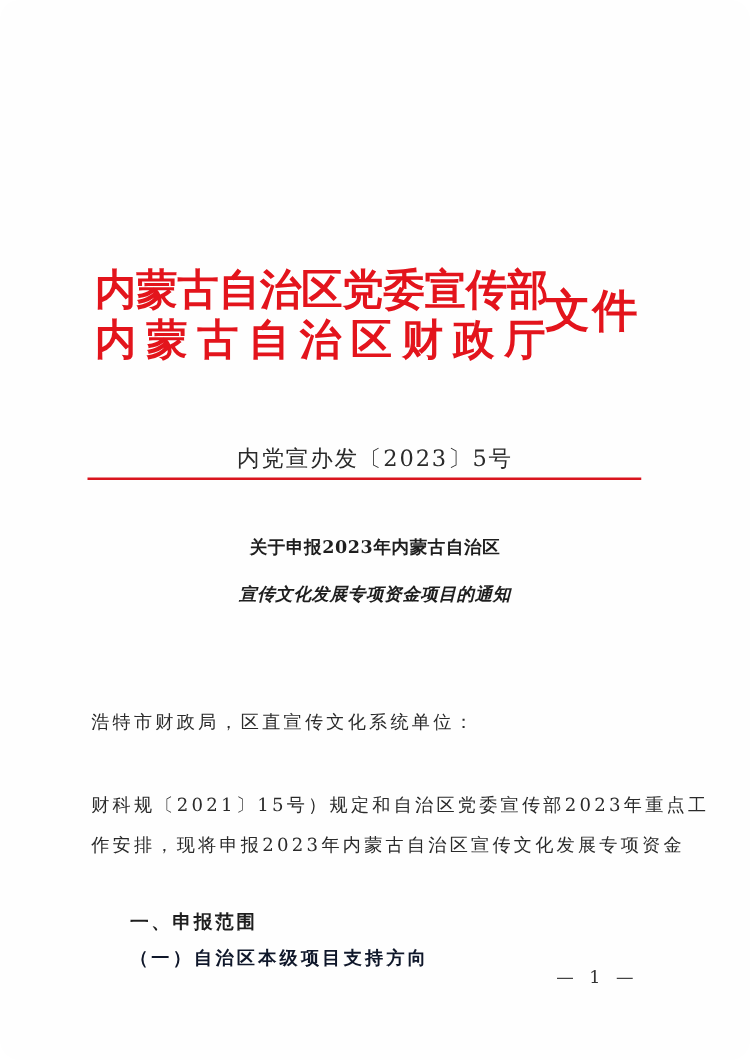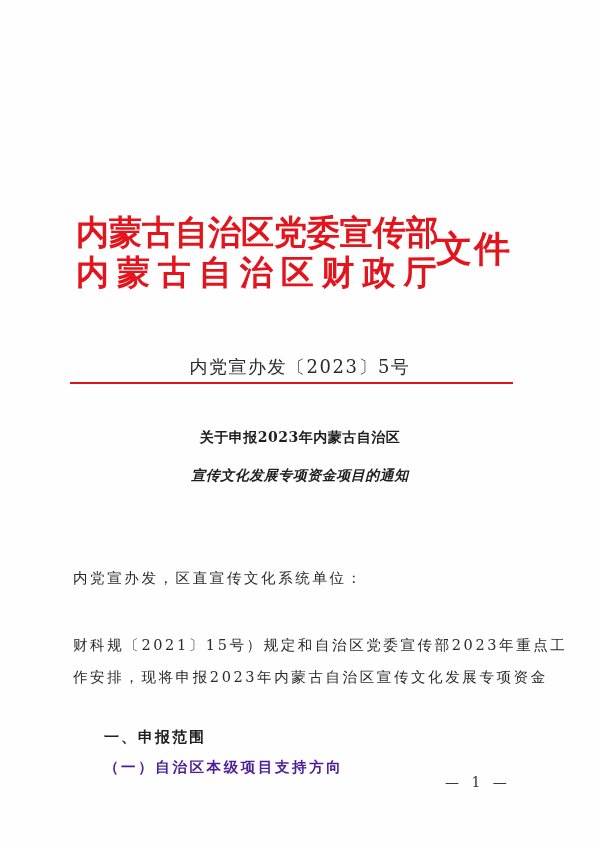--- a/index.html
+++ b/index.html
@@ -114,21 +114,21 @@
       color: #1e1e1e;
       font-family: "DejaVu Sans", "Liberation Sans", sans-serif;
       letter-spacing: 2px;
       white-space: nowrap;
     }
     .heading-2 {
       position: absolute;
       left: 104px;
       font-size: 14.5px;
       line-height: 18px;
-      color: #4c1d95;
+      color: #0f172a;
       font-weight: bold;
       letter-spacing: 2.6px;
       white-space: nowrap;
     }
     .page-number {
       position: absolute;
       left: 445px;
       top: 774px;
       font-size: 14px;
       color: #333333;
@@ -149,21 +149,21 @@
     <div class="issuer-suffix">文件</div>
   </div>
 
   <div class="doc-number">内党宣办发〔2023〕5号</div>
 
   <div class="red-rule"></div>
 
   <div class="title t1">关于申报2023年内蒙古自治区</div>
   <div class="title t2">宣传文化发展专项资金项目的通知</div>
 
-  <div class="body-line" style="top:569px;">内党宣办发，区直宣传文化系统单位：</div>
+  <div class="body-line" style="top:569px;">浩特市财政局，区直宣传文化系统单位：</div>
 
   <div class="body-line" style="top:636px;">财科规〔2021〕15号）规定和自治区党委宣传部2023年重点工</div>
   <div class="body-line" style="top:668px;">作安排，现将申报2023年内蒙古自治区宣传文化发展专项资金</div>
 
   <div class="heading-1" style="top:728px;text-align:center;">一、申报范围</div>
   <div class="heading-2" style="top:758px;">（一）自治区本级项目支持方向</div>
 
   <div class="page-number">— 1 —</div>
 
 </div>

